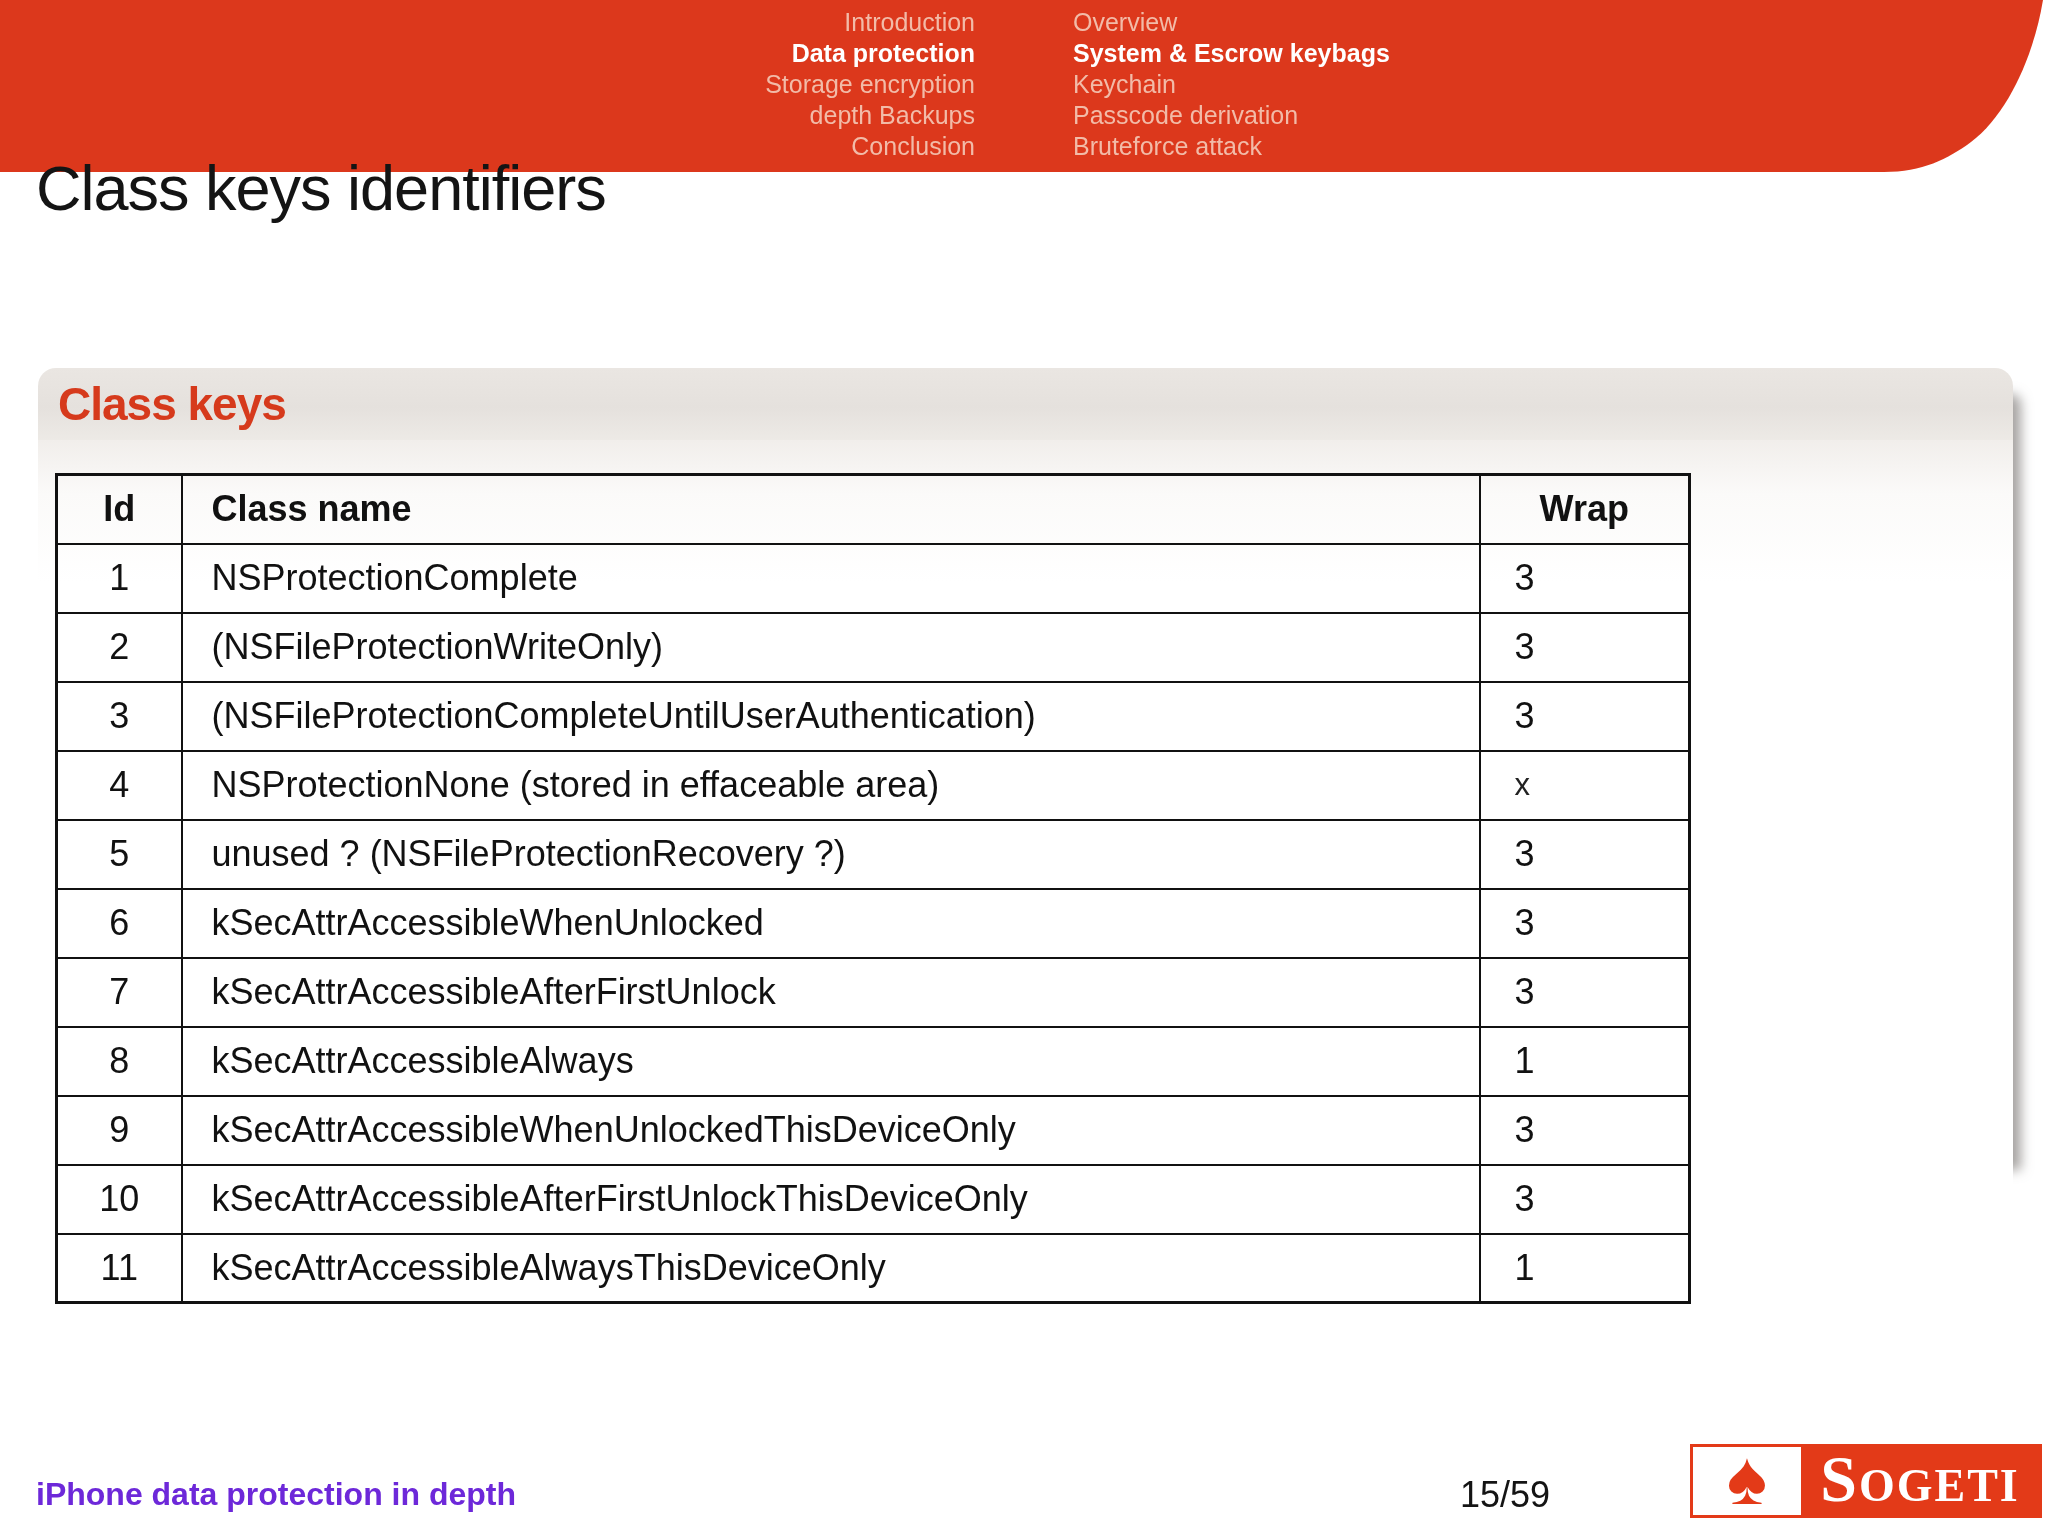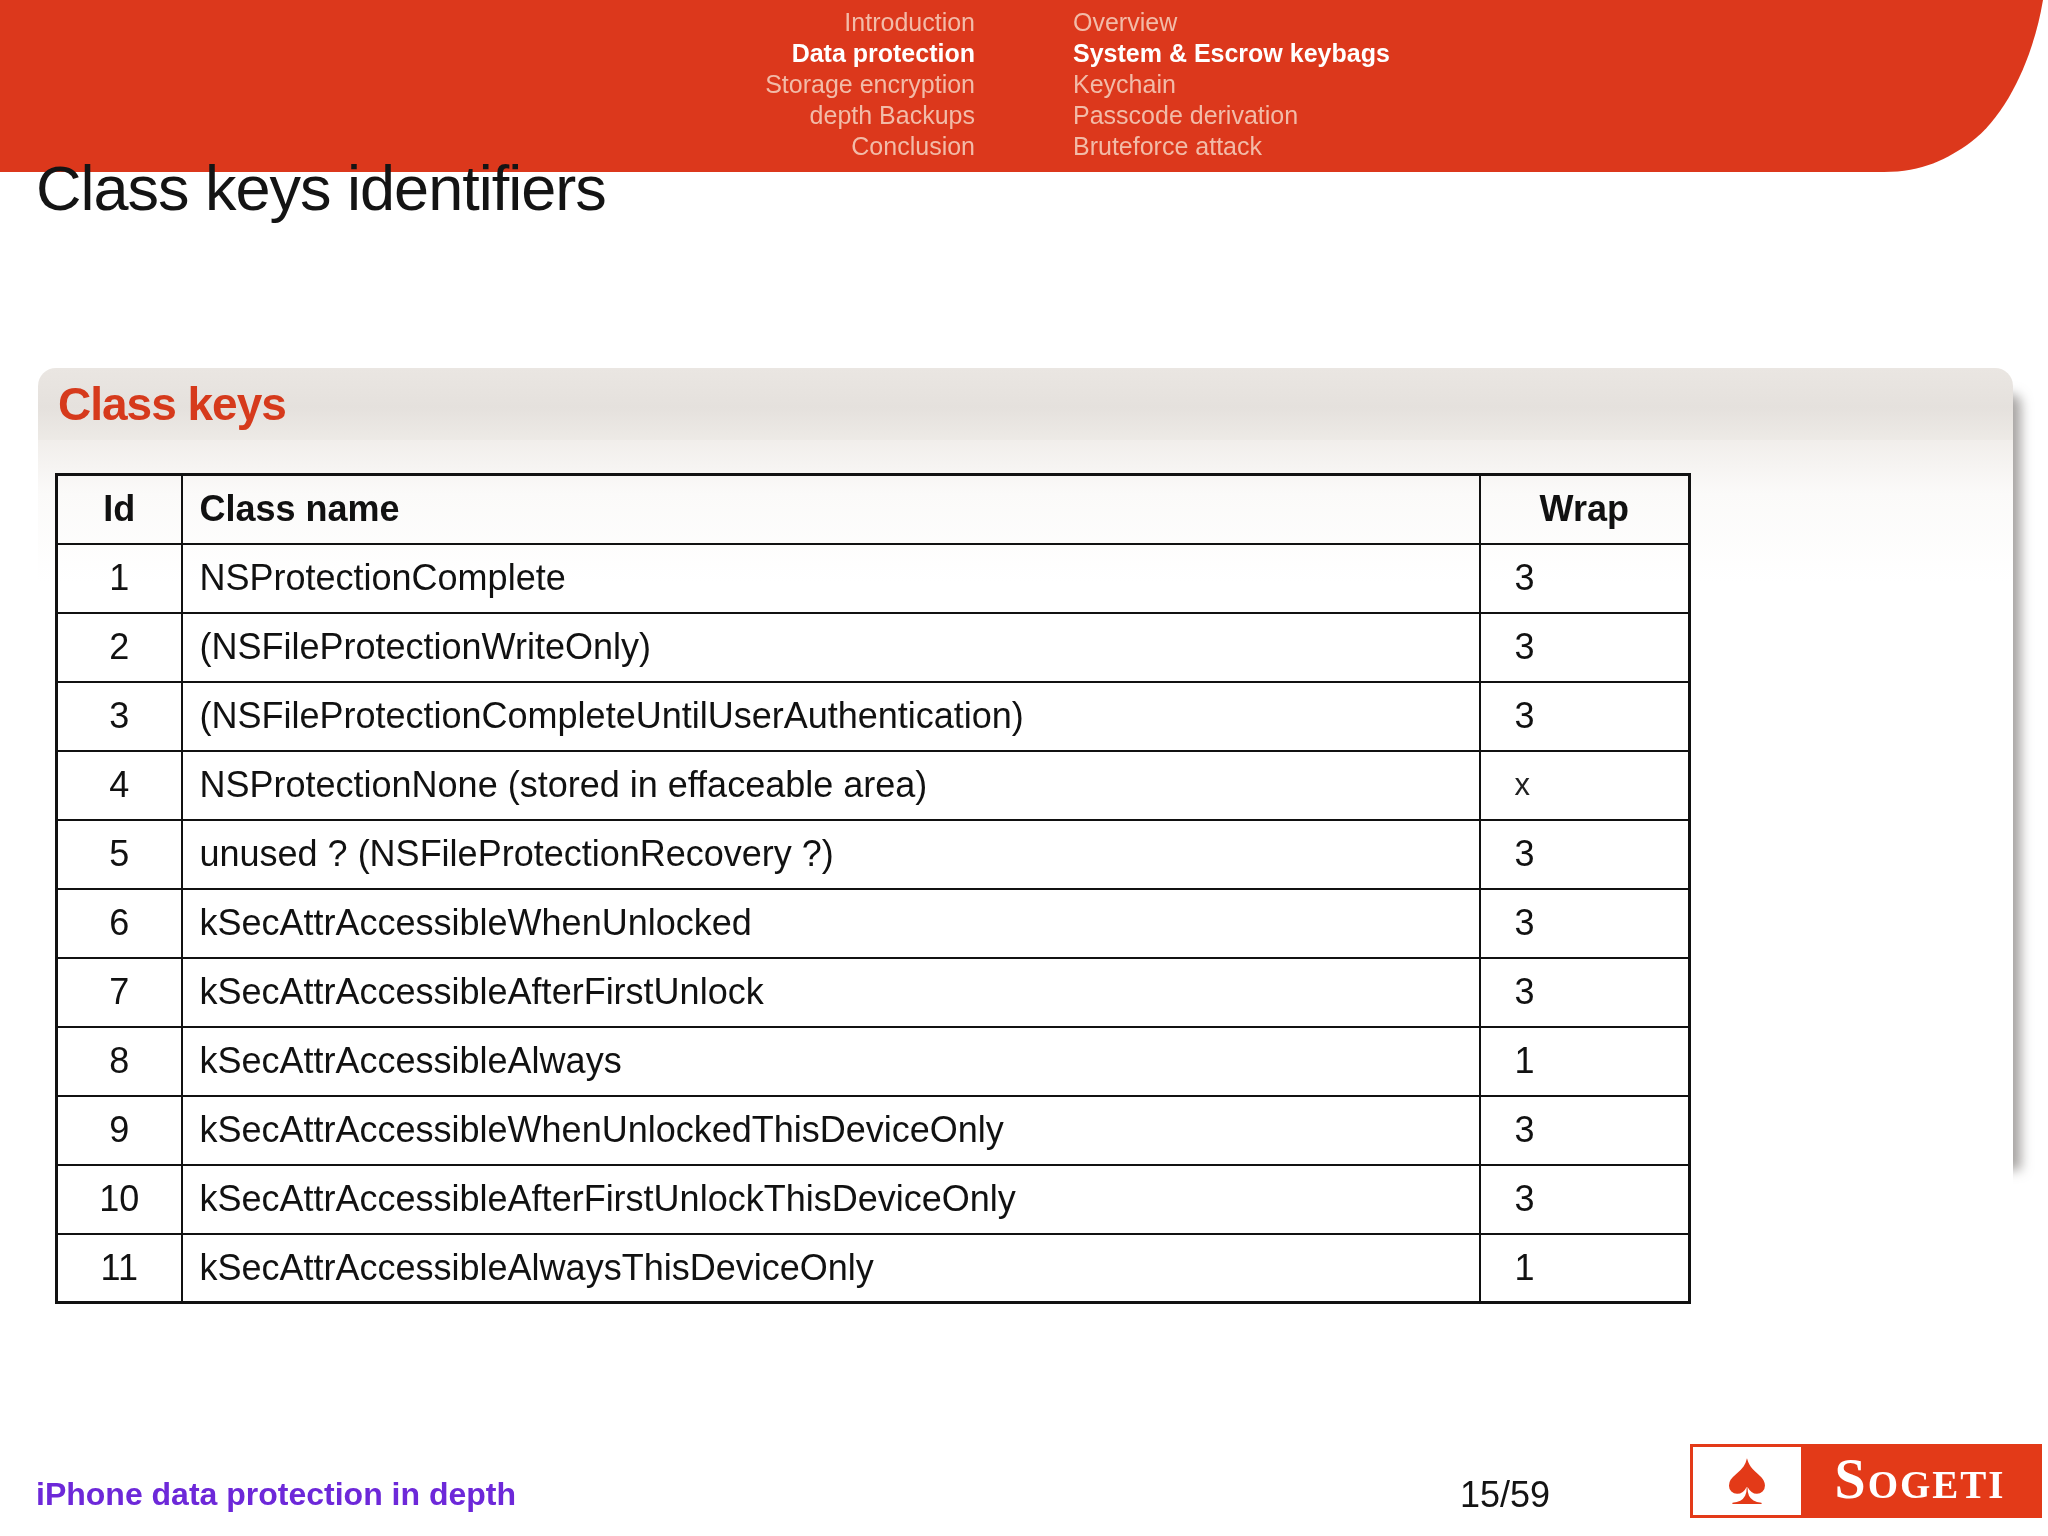--- a/index.html
+++ b/index.html
@@ -67,21 +67,21 @@
     height:69px;
     font-weight:400;
     overflow:hidden;white-space:nowrap;
   }
   table.class-keys tr:first-child th{border-top:3px solid var(--table-border);}
   table.class-keys tr:last-child td{border-bottom:3px solid var(--table-border);}
   table.class-keys th:first-child,table.class-keys td:first-child{border-left:3px solid var(--table-border);}
   table.class-keys th:last-child,table.class-keys td:last-child{border-right:3px solid var(--table-border);}
   table.class-keys th{font-weight:700;}
   .col-id{width:125px;text-align:center;}
-  .col-name{width:1298px;text-align:left;padding-left:17px;}
+  .col-name{width:1298px;text-align:left;padding-left:29px;}
   .col-wrap{width:210px;}
   th.col-wrap{text-align:center;}
   td.col-wrap{text-align:left;padding-left:34px;}
   td.col-wrap.wrap-x{font-size:31px;color:#222;}
   
   .footer-title{
     position:absolute;left:36px;top:1476px;
     font-size:32px;color:#6d28d9;font-weight:bold;
   }
   .page-number{
@@ -105,21 +105,21 @@
     color:var(--logo-red);
     font-size:76px;line-height:1;
     transform:translateY(-3px);
   }
   .logo-wordmark{
     flex:1;display:flex;align-items:center;justify-content:center;
     color:#ffffff;
     font-family:"Liberation Serif", serif;
     font-weight:700;
     font-variant:small-caps;
-    font-size:56px;
+    font-size:66px;
     letter-spacing:2px;
     padding-bottom:4px;
   }
 </style>
 </head>
 <body>
 
 <div class="header">
   <svg width="2048" height="172" viewBox="0 0 2048 172">
     <path d="M0 0 H2043 C2034 55 2008 114 1971 142 C1948 159 1922 172 1884 172 H0 Z" fill="var(--accent-red)"></path>

